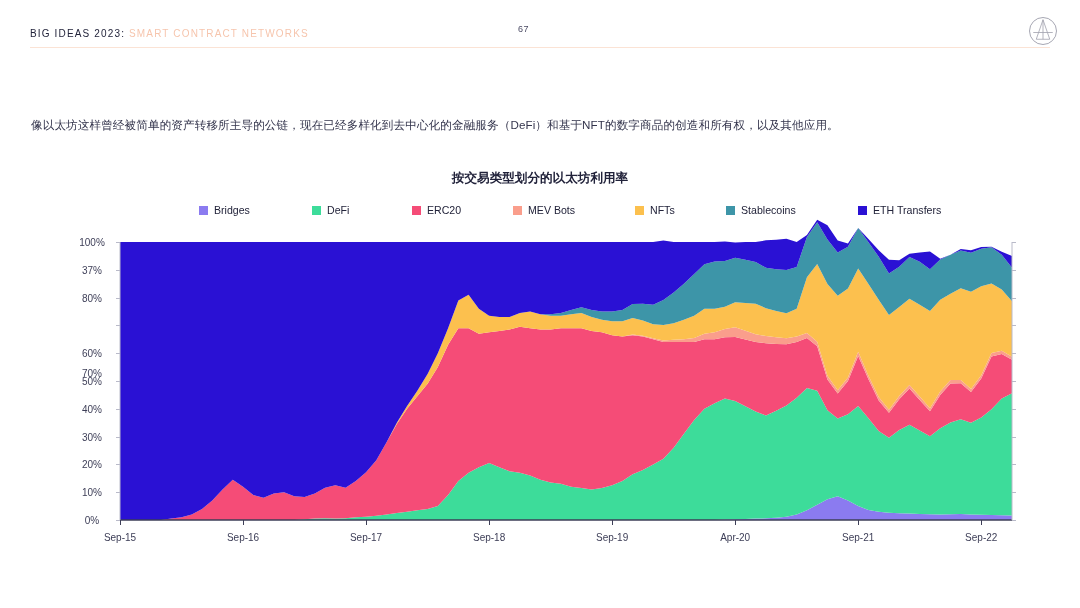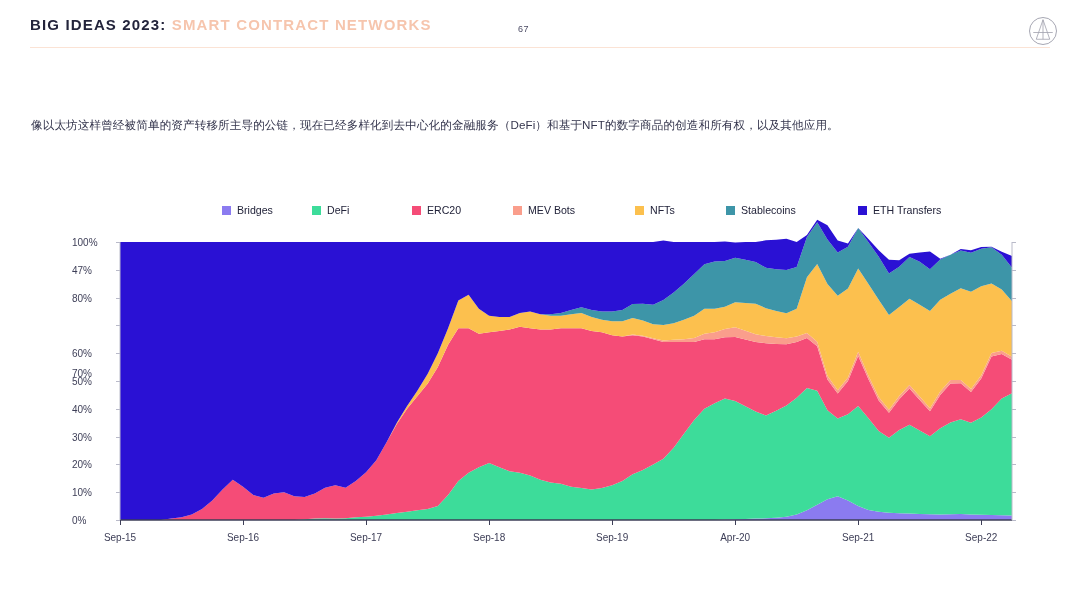--- a/index.html
+++ b/index.html
@@ -9,22 +9,22 @@
     font-family: "Liberation Sans", "DejaVu Sans", sans-serif;
     overflow: hidden;
   }
   .page { position: relative; width: 1080px; height: 608px; background: #fff; }
 
   
   .header {
     position: absolute; left: 0; top: 0; width: 1080px; height: 48px;
   }
   .header-left {
-    position: absolute; left: 30px; top: 16px;
-    font-size: 15px; font-weight: 700; letter-spacing: 1.15px;
+    position: absolute; left: 30px; top: 28px;
+    font-size: 10px; font-weight: 400; letter-spacing: 1.15px;
     white-space: nowrap;
   }
   .hl-strong { color: #23243b; }
   .hl-colon { color: #23243b; }
   .hl-sub { color: #f6c5ad; }
   .page-number {
     position: absolute; left: 0; top: 24px; width: 1047px;
     text-align: center; font-size: 9px; color: #4a4a63; letter-spacing: .4px;
   }
   .logo {
@@ -62,21 +62,21 @@
     display: flex; align-items: center; white-space: nowrap;
   }
   .legend-swatch {
     width: 9px; height: 9px; margin-right: 6px; flex: none;
   }
   .legend-label { font-size: 10.6px; color: #22233a; }
 
   .plot-area { position: absolute; left: 0; top: 0; width: 1080px; height: 400px; }
 
   .ytick {
-    position: absolute; right: 16px; width: 40px; text-align: left;
+    position: absolute; right: 16px; width: 40px; text-align: center;
     font-size: 10px; color: #3d3e57; transform: translateY(-50%);
   }
   .xtick {
     position: absolute; top: 0; font-size: 10px; color: #3d3e57;
     transform: translateX(-50%); white-space: nowrap;
   }
   .tickmark { position: absolute; background: #3d3e57; }
 </style>
 </head>
 <body>
@@ -94,22 +94,23 @@
         <circle cx="20" cy="20" r="18" fill="none" stroke="#6b6c80" stroke-width="1.3"></circle>
         <path d="M20 5 L11 31 M20 5 L29 31 M11 31 L29 31 M20 5 L20 31 M7 22 L33 22" fill="none" stroke="#6b6c80" stroke-width="1.1"></path>
       </svg>
     </div>
     <div class="header-rule"></div>
   </div>
 
   <div class="subtitle">像以太坊这样曾经被简单的资产转移所主导的公链，现在已经多样化到去中心化的金融服务（DeFi）和基于NFT的数字商品的创造和所有权，以及其他应用。</div>
 
   <div class="chart-wrap">
+    <div class="chart-title">按交易类型划分的以太坊利用率</div>
     <div class="legend" id="legend" style="position: absolute; display: block; height: 16px;">
-        <div class="legend-item" style="position: absolute; left: 222px;">
+        <div class="legend-item" style="position: absolute; left: 199px;">
           <span class="legend-swatch" style="background: rgb(139, 123, 240);"></span>
           <span class="legend-label">Bridges</span>
         </div>
         <div class="legend-item" style="position: absolute; left: 312px;">
           <span class="legend-swatch" style="background: rgb(61, 220, 154);"></span>
           <span class="legend-label">DeFi</span>
         </div>
         <div class="legend-item" style="position: absolute; left: 412px;">
           <span class="legend-swatch" style="background: rgb(245, 76, 119);"></span>
           <span class="legend-label">ERC20</span>
@@ -140,21 +141,21 @@
           <path d="M 120 360 L 130.2528735632184 360 L 140.50574712643677 360 L 150.75862068965517 360 L 161.01149425287355 360 L 171.26436781609195 358.61 L 181.51724137931035 357.22 L 191.77011494252872 354.44 L 202.02298850574712 348.88 L 212.27586206896552 340.54 L 222.5287356321839 329.42 L 232.78160919540232 319.69 L 243.0344827586207 326.64 L 253.2873563218391 334.98 L 263.54022988505744 337.76 L 273.7931034482759 333.59 L 284.04597701149424 332.2 L 294.2988505747127 336.37 L 304.55172413793105 336.926 L 314.8045977011494 333.59 L 325.0574712643678 327.752 L 335.3103448275862 325.25 L 345.56321839080465 327.752 L 355.816091954023 321.08 L 366.0689655172414 312.184 L 376.32183908045977 300.23 L 386.5747126436782 282.15999999999997 L 396.82758620689657 262.7 L 407.08045977011494 246.02 L 417.3333333333333 230.73 L 427.58620689655174 214.04999999999998 L 437.8390804597701 193.20000000000002 L 448.0919540229885 168.18 L 458.34482758620686 140.38 L 468.5977011494253 134.82 L 478.85057471264366 148.72 L 489.10344827586204 155.67000000000002 L 499.35632183908046 157.06 L 509.6091954022989 157.06 L 519.8620689655172 152.89000000000001 L 530.1149425287356 151.5 L 540.367816091954 154.28 L 550.6206896551724 155.67000000000002 L 560.8735632183908 155.67000000000002 L 571.1264367816093 154.28 L 581.3793103448277 152.89000000000001 L 591.632183908046 157.06 L 601.8850574712644 159.84 L 612.1379310344828 161.23000000000002 L 622.3908045977012 161.23000000000002 L 632.6436781609195 157.894 L 642.8965517241379 160.39600000000002 L 653.1494252873564 164.28799999999998 L 663.4022988505748 165.122 L 673.6551724137931 163.17600000000002 L 683.9080459770115 159.84 L 694.1609195402299 155.67000000000002 L 704.4137931034483 148.72 L 714.6666666666666 148.72 L 724.919540229885 146.774 L 735.1724137931035 142.32600000000002 L 745.4252873563219 142.88199999999995 L 755.6781609195402 143.71599999999998 L 765.9310344827586 148.164 L 776.183908045977 150.944 L 786.4367816091954 153.16799999999998 L 796.6896551724137 148.72 L 806.9425287356321 117.30600000000001 L 817.1954022988506 103.96200000000005 L 827.448275862069 123.97799999999998 L 837.7011494252873 135.654 L 847.9540229885057 128.42600000000002 L 858.2068965517241 108.41 L 868.4597701149426 123.97799999999998 L 878.7126436781609 139.82399999999998 L 888.9655172413793 155.114 L 899.2183908045978 147.05200000000002 L 909.4712643678162 138.71200000000002 L 919.7241379310345 144.828 L 929.9770114942529 150.944 L 940.2298850574713 139.82399999999998 L 950.4827586206897 133.70799999999997 L 960.735632183908 128.14799999999997 L 970.9885057471264 131.762 L 981.2413793103449 126.202 L 991.4942528735633 123.422 L 1001.7471264367816 129.53799999999998 L 1012 141.214 L 1012 196.81399999999996 L 1001.7471264367816 190.69799999999998 L 991.4942528735633 192.922 L 981.2413793103449 215.162 L 970.9885057471264 229.06199999999998 L 960.735632183908 219.888 L 950.4827586206897 219.888 L 940.2298850574713 231.564 L 929.9770114942529 248.244 L 919.7241379310345 236.56799999999998 L 909.4712643678162 224.89200000000002 L 899.2183908045978 236.012 L 888.9655172413793 249.63400000000001 L 878.7126436781609 237.124 L 868.4597701149426 215.718 L 858.2068965517241 191.81 L 847.9540229885057 217.386 L 837.7011494252873 230.174 L 827.448275862069 215.718 L 817.1954022988506 181.80200000000002 L 806.9425287356321 172.906 L 796.6896551724137 176.51999999999998 L 786.4367816091954 178.188 L 776.183908045977 177.35399999999998 L 765.9310344827586 175.964 L 755.6781609195402 174.29600000000002 L 745.4252873563219 170.682 L 735.1724137931035 167.346 L 724.919540229885 169.01399999999998 L 714.6666666666666 172.35 L 704.4137931034483 173.73999999999998 L 694.1609195402299 177.91 L 683.9080459770115 179.29999999999998 L 673.6551724137931 179.856 L 663.4022988505748 180.41200000000003 L 653.1494252873564 178.188 L 642.8965517241379 175.68600000000004 L 632.6436781609195 174.57399999999998 L 622.3908045977012 176.51999999999998 L 612.1379310344828 175.13 L 601.8850574712644 172.35 L 591.632183908046 170.95999999999998 L 581.3793103448277 168.18 L 571.1264367816093 168.18 L 560.8735632183908 168.18 L 550.6206896551724 169.57 L 540.367816091954 169.57 L 530.1149425287356 168.18 L 519.8620689655172 166.79000000000002 L 509.6091954022989 169.57 L 499.35632183908046 170.95999999999998 L 489.10344827586204 172.35 L 478.85057471264366 173.73999999999998 L 468.5977011494253 168.18 L 458.34482758620686 168.18 L 448.0919540229885 184.85999999999999 L 437.8390804597701 207.1 L 427.58620689655174 223.78 L 417.3333333333333 236.29 L 407.08045977011494 248.8 L 396.82758620689657 264.09000000000003 L 386.5747126436782 282.15999999999997 L 376.32183908045977 300.23 L 366.0689655172414 312.184 L 355.816091954023 321.08 L 345.56321839080465 327.752 L 335.3103448275862 325.25 L 325.0574712643678 327.752 L 314.8045977011494 333.59 L 304.55172413793105 336.926 L 294.2988505747127 336.37 L 284.04597701149424 332.2 L 273.7931034482759 333.59 L 263.54022988505744 337.76 L 253.2873563218391 334.98 L 243.0344827586207 326.64 L 232.78160919540232 319.69 L 222.5287356321839 329.42 L 212.27586206896552 340.54 L 202.02298850574712 348.88 L 191.77011494252872 354.44 L 181.51724137931035 357.22 L 171.26436781609195 358.61 L 161.01149425287355 360 L 150.75862068965517 360 L 140.50574712643677 360 L 130.2528735632184 360 L 120 360 Z" fill="#fcc04e" shape-rendering="geometricPrecision"></path>
           <path d="M 120 360 L 130.2528735632184 360 L 140.50574712643677 360 L 150.75862068965517 360 L 161.01149425287355 360 L 171.26436781609195 358.61 L 181.51724137931035 357.22 L 191.77011494252872 354.44 L 202.02298850574712 348.88 L 212.27586206896552 340.54 L 222.5287356321839 329.42 L 232.78160919540232 319.69 L 243.0344827586207 326.64 L 253.2873563218391 334.98 L 263.54022988505744 337.76 L 273.7931034482759 333.59 L 284.04597701149424 332.2 L 294.2988505747127 336.37 L 304.55172413793105 336.926 L 314.8045977011494 333.59 L 325.0574712643678 327.752 L 335.3103448275862 325.25 L 345.56321839080465 327.752 L 355.816091954023 321.08 L 366.0689655172414 312.184 L 376.32183908045977 300.23 L 386.5747126436782 282.15999999999997 L 396.82758620689657 262.7 L 407.08045977011494 246.02 L 417.3333333333333 230.73 L 427.58620689655174 214.04999999999998 L 437.8390804597701 193.20000000000002 L 448.0919540229885 168.18 L 458.34482758620686 140.38 L 468.5977011494253 134.82 L 478.85057471264366 148.72 L 489.10344827586204 155.67000000000002 L 499.35632183908046 157.06 L 509.6091954022989 157.06 L 519.8620689655172 152.89000000000001 L 530.1149425287356 151.5 L 540.367816091954 154.28 L 550.6206896551724 154.28 L 560.8735632183908 152.89000000000001 L 571.1264367816093 150.10999999999999 L 581.3793103448277 147.32999999999998 L 591.632183908046 150.10999999999999 L 601.8850574712644 151.5 L 612.1379310344828 151.5 L 622.3908045977012 150.10999999999999 L 632.6436781609195 143.994 L 642.8965517241379 143.71599999999998 L 653.1494252873564 144.828 L 663.4022988505748 140.10200000000003 L 673.6551724137931 132.596 L 683.9080459770115 123.70000000000002 L 694.1609195402299 113.97 L 704.4137931034483 104.23999999999998 L 714.6666666666666 101.45999999999998 L 724.919540229885 100.904 L 735.1724137931035 97.846 L 745.4252873563219 99.79199999999997 L 755.6781609195402 102.01600000000002 L 765.9310344827586 107.85399999999998 L 776.183908045977 109.244 L 786.4367816091954 110.078 L 796.6896551724137 107.01999999999998 L 806.9425287356321 76.99599999999998 L 817.1954022988506 62.262 L 827.448275862069 79.49799999999999 L 837.7011494252873 92.56399999999996 L 847.9540229885057 86.726 L 858.2068965517241 68.09999999999997 L 868.4597701149426 82.27799999999996 L 878.7126436781609 96.73399999999998 L 888.9655172413793 113.41399999999999 L 899.2183908045978 106.74200000000002 L 909.4712643678162 97.012 L 919.7241379310345 101.738 L 929.9770114942529 109.244 L 940.2298850574713 99.51400000000001 L 950.4827586206897 94.78799999999995 L 960.735632183908 90.618 L 970.9885057471264 92.84199999999998 L 981.2413793103449 88.67200000000003 L 991.4942528735633 87.28199999999998 L 1001.7471264367816 94.78799999999995 L 1012 107.85399999999998 L 1012 141.214 L 1001.7471264367816 129.53799999999998 L 991.4942528735633 123.422 L 981.2413793103449 126.202 L 970.9885057471264 131.762 L 960.735632183908 128.14799999999997 L 950.4827586206897 133.70799999999997 L 940.2298850574713 139.82399999999998 L 929.9770114942529 150.944 L 919.7241379310345 144.828 L 909.4712643678162 138.71200000000002 L 899.2183908045978 147.05200000000002 L 888.9655172413793 155.114 L 878.7126436781609 139.82399999999998 L 868.4597701149426 123.97799999999998 L 858.2068965517241 108.41 L 847.9540229885057 128.42600000000002 L 837.7011494252873 135.654 L 827.448275862069 123.97799999999998 L 817.1954022988506 103.96200000000005 L 806.9425287356321 117.30600000000001 L 796.6896551724137 148.72 L 786.4367816091954 153.16799999999998 L 776.183908045977 150.944 L 765.9310344827586 148.164 L 755.6781609195402 143.71599999999998 L 745.4252873563219 142.88199999999995 L 735.1724137931035 142.32600000000002 L 724.919540229885 146.774 L 714.6666666666666 148.72 L 704.4137931034483 148.72 L 694.1609195402299 155.67000000000002 L 683.9080459770115 159.84 L 673.6551724137931 163.17600000000002 L 663.4022988505748 165.122 L 653.1494252873564 164.28799999999998 L 642.8965517241379 160.39600000000002 L 632.6436781609195 157.894 L 622.3908045977012 161.23000000000002 L 612.1379310344828 161.23000000000002 L 601.8850574712644 159.84 L 591.632183908046 157.06 L 581.3793103448277 152.89000000000001 L 571.1264367816093 154.28 L 560.8735632183908 155.67000000000002 L 550.6206896551724 155.67000000000002 L 540.367816091954 154.28 L 530.1149425287356 151.5 L 519.8620689655172 152.89000000000001 L 509.6091954022989 157.06 L 499.35632183908046 157.06 L 489.10344827586204 155.67000000000002 L 478.85057471264366 148.72 L 468.5977011494253 134.82 L 458.34482758620686 140.38 L 448.0919540229885 168.18 L 437.8390804597701 193.20000000000002 L 427.58620689655174 214.04999999999998 L 417.3333333333333 230.73 L 407.08045977011494 246.02 L 396.82758620689657 262.7 L 386.5747126436782 282.15999999999997 L 376.32183908045977 300.23 L 366.0689655172414 312.184 L 355.816091954023 321.08 L 345.56321839080465 327.752 L 335.3103448275862 325.25 L 325.0574712643678 327.752 L 314.8045977011494 333.59 L 304.55172413793105 336.926 L 294.2988505747127 336.37 L 284.04597701149424 332.2 L 273.7931034482759 333.59 L 263.54022988505744 337.76 L 253.2873563218391 334.98 L 243.0344827586207 326.64 L 232.78160919540232 319.69 L 222.5287356321839 329.42 L 212.27586206896552 340.54 L 202.02298850574712 348.88 L 191.77011494252872 354.44 L 181.51724137931035 357.22 L 171.26436781609195 358.61 L 161.01149425287355 360 L 150.75862068965517 360 L 140.50574712643677 360 L 130.2528735632184 360 L 120 360 Z" fill="#3d95a8" shape-rendering="geometricPrecision"></path>
           <path d="M 120 82 L 130.2528735632184 82 L 140.50574712643677 82 L 150.75862068965517 82 L 161.01149425287355 82 L 171.26436781609195 82 L 181.51724137931035 82 L 191.77011494252872 82 L 202.02298850574712 82 L 212.27586206896552 82 L 222.5287356321839 82 L 232.78160919540232 82 L 243.0344827586207 82 L 253.2873563218391 82 L 263.54022988505744 82 L 273.7931034482759 82 L 284.04597701149424 82 L 294.2988505747127 82 L 304.55172413793105 82 L 314.8045977011494 82 L 325.0574712643678 82 L 335.3103448275862 82 L 345.56321839080465 82 L 355.816091954023 82 L 366.0689655172414 82 L 376.32183908045977 82 L 386.5747126436782 82 L 396.82758620689657 82 L 407.08045977011494 82 L 417.3333333333333 82 L 427.58620689655174 82 L 437.8390804597701 82 L 448.0919540229885 82 L 458.34482758620686 82 L 468.5977011494253 82 L 478.85057471264366 82 L 489.10344827586204 82 L 499.35632183908046 82 L 509.6091954022989 82 L 519.8620689655172 82 L 530.1149425287356 82 L 540.367816091954 82 L 550.6206896551724 82 L 560.8735632183908 82 L 571.1264367816093 82 L 581.3793103448277 82 L 591.632183908046 82 L 601.8850574712644 82 L 612.1379310344828 82 L 622.3908045977012 82 L 632.6436781609195 82 L 642.8965517241379 82 L 653.1494252873564 82 L 663.4022988505748 80.61000000000001 L 673.6551724137931 82 L 683.9080459770115 82 L 694.1609195402299 82 L 704.4137931034483 82 L 714.6666666666666 82 L 724.919540229885 81.44400000000002 L 735.1724137931035 82.55599999999998 L 745.4252873563219 81.99999999999994 L 755.6781609195402 82 L 765.9310344827586 80.332 L 776.183908045977 79.77600000000001 L 786.4367816091954 78.66399999999999 L 796.6896551724137 82 L 806.9425287356321 75.05000000000001 L 817.1954022988506 59.75999999999999 L 827.448275862069 65.32 L 837.7011494252873 80.61000000000001 L 847.9540229885057 83.38999999999999 L 858.2068965517241 68.09999999999997 L 868.4597701149426 78.94199999999995 L 878.7126436781609 90.34000000000003 L 888.9655172413793 99.79199999999997 L 899.2183908045978 100.34800000000001 L 909.4712643678162 93.67599999999999 L 919.7241379310345 92.56399999999996 L 929.9770114942529 91.452 L 940.2298850574713 98.68 L 950.4827586206897 94.78799999999995 L 960.735632183908 88.94999999999999 L 970.9885057471264 90.34000000000003 L 981.2413793103449 87.00400000000002 L 991.4942528735633 86.726 L 1001.7471264367816 91.73000000000002 L 1012 95.90000000000003 L 1012 107.85399999999998 L 1001.7471264367816 94.78799999999995 L 991.4942528735633 87.28199999999998 L 981.2413793103449 88.67200000000003 L 970.9885057471264 92.84199999999998 L 960.735632183908 90.618 L 950.4827586206897 94.78799999999995 L 940.2298850574713 99.51400000000001 L 929.9770114942529 109.244 L 919.7241379310345 101.738 L 909.4712643678162 97.012 L 899.2183908045978 106.74200000000002 L 888.9655172413793 113.41399999999999 L 878.7126436781609 96.73399999999998 L 868.4597701149426 82.27799999999996 L 858.2068965517241 68.09999999999997 L 847.9540229885057 86.726 L 837.7011494252873 92.56399999999996 L 827.448275862069 79.49799999999999 L 817.1954022988506 62.262 L 806.9425287356321 76.99599999999998 L 796.6896551724137 107.01999999999998 L 786.4367816091954 110.078 L 776.183908045977 109.244 L 765.9310344827586 107.85399999999998 L 755.6781609195402 102.01600000000002 L 745.4252873563219 99.79199999999997 L 735.1724137931035 97.846 L 724.919540229885 100.904 L 714.6666666666666 101.45999999999998 L 704.4137931034483 104.23999999999998 L 694.1609195402299 113.97 L 683.9080459770115 123.70000000000002 L 673.6551724137931 132.596 L 663.4022988505748 140.10200000000003 L 653.1494252873564 144.828 L 642.8965517241379 143.71599999999998 L 632.6436781609195 143.994 L 622.3908045977012 150.10999999999999 L 612.1379310344828 151.5 L 601.8850574712644 151.5 L 591.632183908046 150.10999999999999 L 581.3793103448277 147.32999999999998 L 571.1264367816093 150.10999999999999 L 560.8735632183908 152.89000000000001 L 550.6206896551724 154.28 L 540.367816091954 154.28 L 530.1149425287356 151.5 L 519.8620689655172 152.89000000000001 L 509.6091954022989 157.06 L 499.35632183908046 157.06 L 489.10344827586204 155.67000000000002 L 478.85057471264366 148.72 L 468.5977011494253 134.82 L 458.34482758620686 140.38 L 448.0919540229885 168.18 L 437.8390804597701 193.20000000000002 L 427.58620689655174 214.04999999999998 L 417.3333333333333 230.73 L 407.08045977011494 246.02 L 396.82758620689657 262.7 L 386.5747126436782 282.15999999999997 L 376.32183908045977 300.23 L 366.0689655172414 312.184 L 355.816091954023 321.08 L 345.56321839080465 327.752 L 335.3103448275862 325.25 L 325.0574712643678 327.752 L 314.8045977011494 333.59 L 304.55172413793105 336.926 L 294.2988505747127 336.37 L 284.04597701149424 332.2 L 273.7931034482759 333.59 L 263.54022988505744 337.76 L 253.2873563218391 334.98 L 243.0344827586207 326.64 L 232.78160919540232 319.69 L 222.5287356321839 329.42 L 212.27586206896552 340.54 L 202.02298850574712 348.88 L 191.77011494252872 354.44 L 181.51724137931035 357.22 L 171.26436781609195 358.61 L 161.01149425287355 360 L 150.75862068965517 360 L 140.50574712643677 360 L 130.2528735632184 360 L 120 360 Z" fill="#2a11d4" shape-rendering="geometricPrecision"></path>
           <line x1="120" y1="360" x2="1012" y2="360" stroke="#3d3e57" stroke-width="1.4"></line>
           <line x1="120" y1="82" x2="120" y2="360" stroke="#b9bac9" stroke-width="1"></line>
           <line x1="1012" y1="82" x2="1012" y2="360" stroke="#b9bac9" stroke-width="1"></line>
         </svg>
         <div class="ytick" style="top: 82px; left: 72px;">100%</div>
         <div class="tickmark" style="left: 116px; top: 82px; width: 4px; height: 1px; background: rgb(185, 186, 201);"></div>
         <div class="tickmark" style="left: 1012px; top: 82px; width: 4px; height: 1px; background: rgb(185, 186, 201);"></div>
-        <div class="ytick" style="top: 109.8px; left: 72px;">47%</div>
+        <div class="ytick" style="top: 109.8px; left: 72px;">37%</div>
         <div class="tickmark" style="left: 116px; top: 109.8px; width: 4px; height: 1px; background: rgb(185, 186, 201);"></div>
         <div class="tickmark" style="left: 1012px; top: 109.8px; width: 4px; height: 1px; background: rgb(185, 186, 201);"></div>
         <div class="ytick" style="top: 137.6px; left: 72px;">80%</div>
         <div class="tickmark" style="left: 116px; top: 137.6px; width: 4px; height: 1px; background: rgb(185, 186, 201);"></div>
         <div class="tickmark" style="left: 1012px; top: 137.6px; width: 4px; height: 1px; background: rgb(185, 186, 201);"></div>
         <div class="ytick" style="top: 165.4px; left: 72px; margin-top: 48px;">70%</div>
         <div class="tickmark" style="left: 116px; top: 165.4px; width: 4px; height: 1px; background: rgb(185, 186, 201);"></div>
         <div class="tickmark" style="left: 1012px; top: 165.4px; width: 4px; height: 1px; background: rgb(185, 186, 201);"></div>
         <div class="ytick" style="top: 193.2px; left: 72px;">60%</div>
         <div class="tickmark" style="left: 116px; top: 193.2px; width: 4px; height: 1px; background: rgb(185, 186, 201);"></div>

